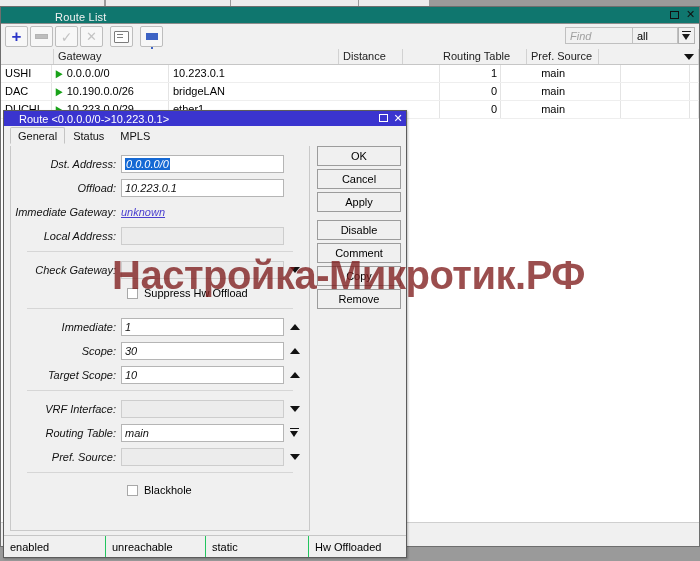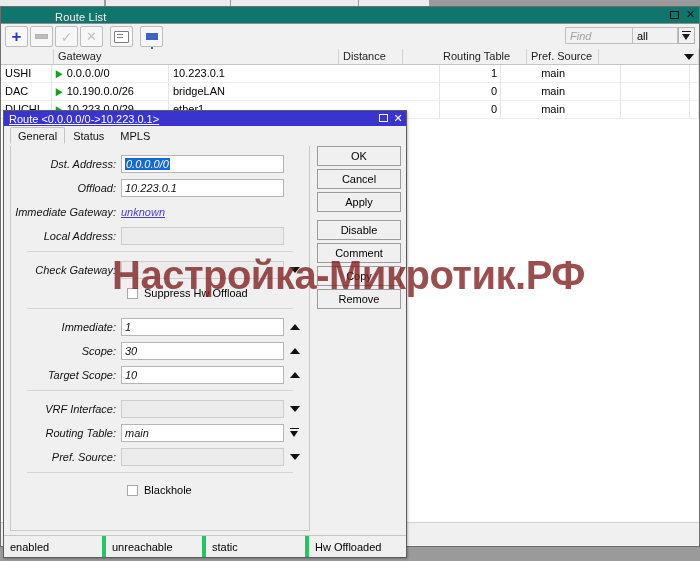--- a/index.html
+++ b/index.html
@@ -60,21 +60,21 @@
   .c-pref{width:72px;}
   .arrowg{color:#19a219;font-size:9px;margin-right:4px;display:inline-block;transform:scaleY(1.15);}
   .th-last{flex:1;display:flex;align-items:center;justify-content:flex-end;padding-right:4px;}
   .tri-down{width:0;height:0;border-left:5px solid transparent;border-right:5px solid transparent;border-top:6px solid #111;}
 
   .rl-status{position:absolute;left:0;right:0;bottom:0;height:23px;background:#f0f0f0;border-top:1px solid #cfcfcf;}
 
   
   #routedlg{position:absolute;left:3px;top:110px;width:404px;height:448px;background:#f0f0f0;border:1px solid #5c5c5c;box-sizing:border-box;box-shadow:1px 1px 2px rgba(0,0,0,.25);}
   .dlg-title{height:15px;background:#3a34cf;display:flex;align-items:center;position:relative;}
-  .dlg-title span.t{color:#fff;font-size:11px;padding-left:5px;text-decoration:underline;}
+  .dlg-title span.t{color:#fff;font-size:11px;padding-left:15px;}
   .dlg-tbtns{position:absolute;right:2px;top:1px;display:flex;gap:3px;}
   .dlg-tbtn{width:12px;height:12px;display:flex;align-items:center;justify-content:center;color:#fff;font-size:11px;cursor:pointer;}
   .dlg-tbtn .sq{width:9px;height:8px;border:1.4px solid #fff;box-sizing:border-box;}
 
   .dlg-body{position:absolute;left:0;right:0;top:15px;bottom:22px;}
   .tabs{display:flex;height:18px;padding-left:6px;align-items:flex-end;}
   .tab{height:17px;line-height:17px;padding:0 7px;font-size:11px;color:#111;cursor:pointer;border:1px solid transparent;box-sizing:border-box;}
   .tab.active{background:#f0f0f0;border:1px solid #c4c4c4;border-bottom-color:#f0f0f0;border-radius:2px 2px 0 0;font-weight:normal;}
 
   .form{position:absolute;left:6px;top:20px;width:300px;bottom:4px;background:#f0f0f0;border:1px solid #c9c9c9;border-top:none;box-sizing:border-box;padding-top:8px;}
@@ -93,21 +93,21 @@
   .hr{height:1px;background:#d6d6d6;margin:6px 16px 8px 16px;}
   .cbrow{display:flex;align-items:center;height:18px;padding-left:116px;margin-bottom:4px;}
   .cbox{width:11px;height:11px;background:#fff;border:1px solid #a8a8a8;margin-right:6px;box-sizing:border-box;cursor:pointer;}
   .cblabel{font-size:11px;}
 
   .btncol{position:absolute;right:5px;top:20px;width:84px;}
   .dbtn{height:20px;line-height:19px;text-align:center;font-size:11px;background:#f0f0f0;border:1px solid #9c9c9c;margin-bottom:3px;box-sizing:border-box;cursor:pointer;}
   .dbtn.gap{margin-top:8px;}
 
   .dlg-status{position:absolute;left:0;right:0;bottom:0;height:21px;background:#f0f0f0;border-top:1px solid #c6c6c6;display:flex;align-items:center;}
-  .ds-cell{height:100%;display:flex;align-items:center;padding-left:6px;border-right:4px solid #22c55e;font-size:11px;box-sizing:border-box;}
+  .ds-cell{height:100%;display:flex;align-items:center;padding-left:6px;border-right:1px solid #22c55e;font-size:11px;box-sizing:border-box;}
 
   
   #watermark{position:absolute;left:112px;top:253px;font-size:40px;font-weight:bold;color:#7f1d1d;opacity:.78;white-space:nowrap;letter-spacing:-0.5px;pointer-events:none;z-index:50;font-family:"Liberation Sans","DejaVu Sans",sans-serif;}
 </style>
 </head>
 <body>
 
 <div id="desktop">
 
   <div class="bgwin-strip" style="left:-2px;width:105px;"></div>

